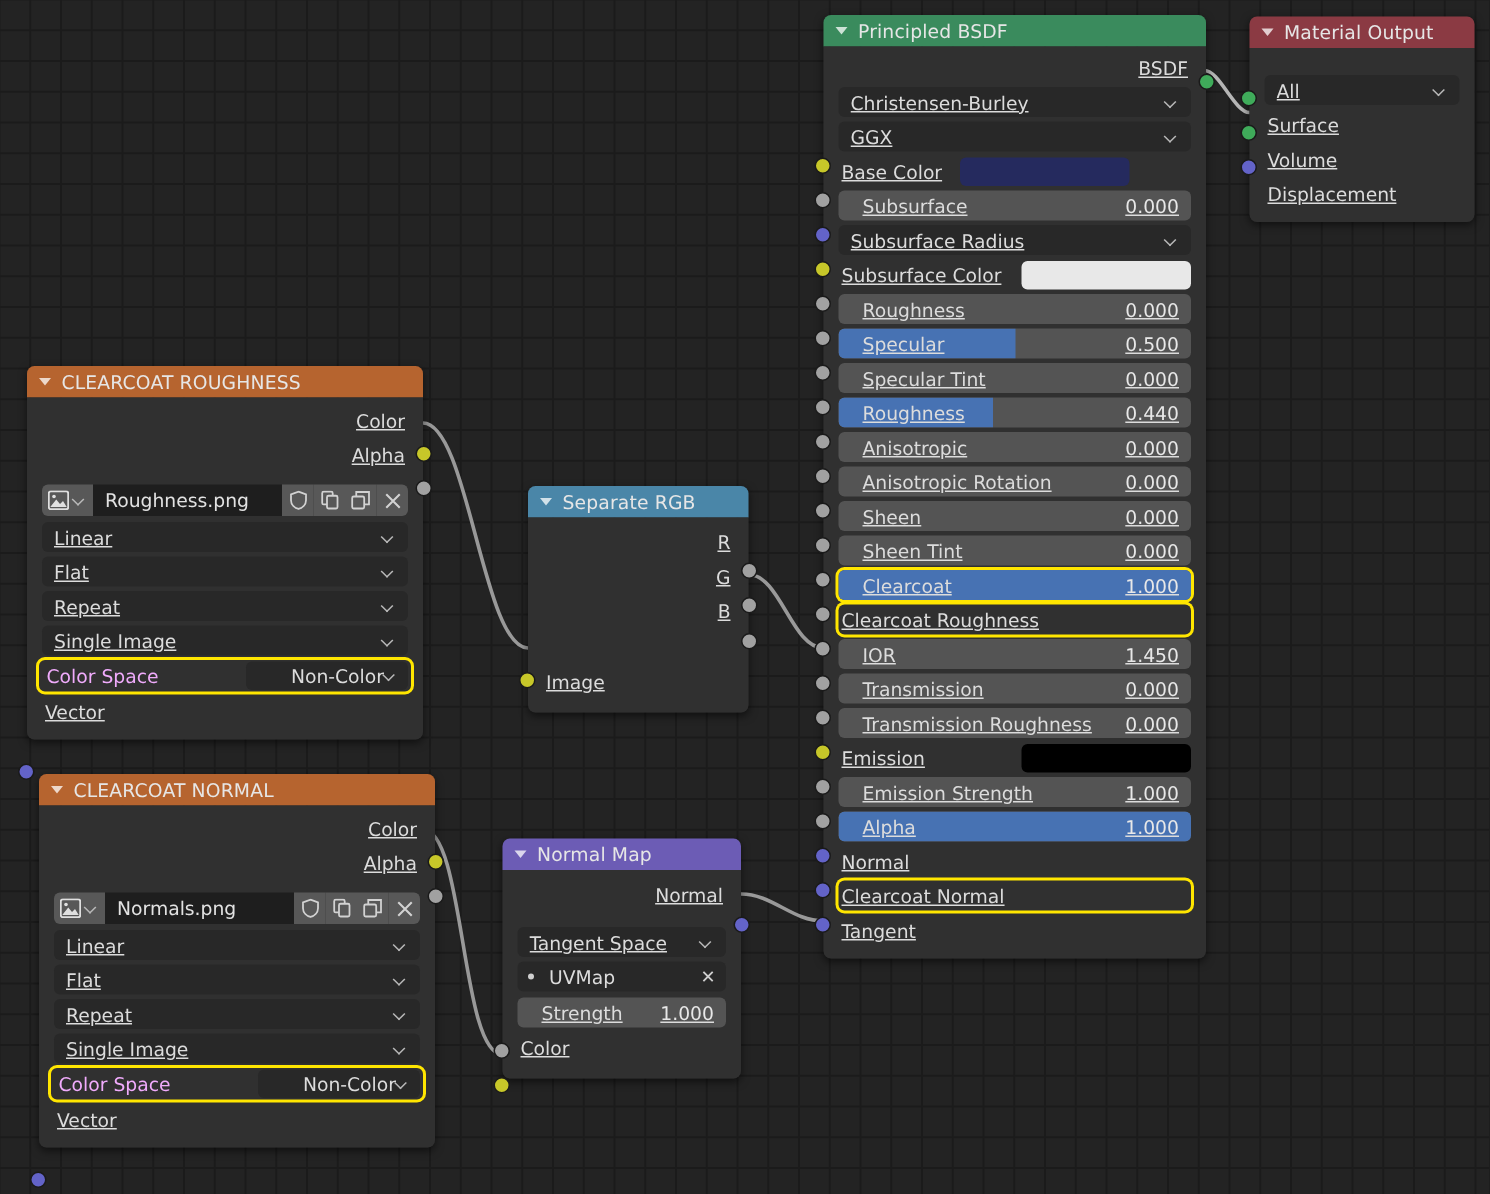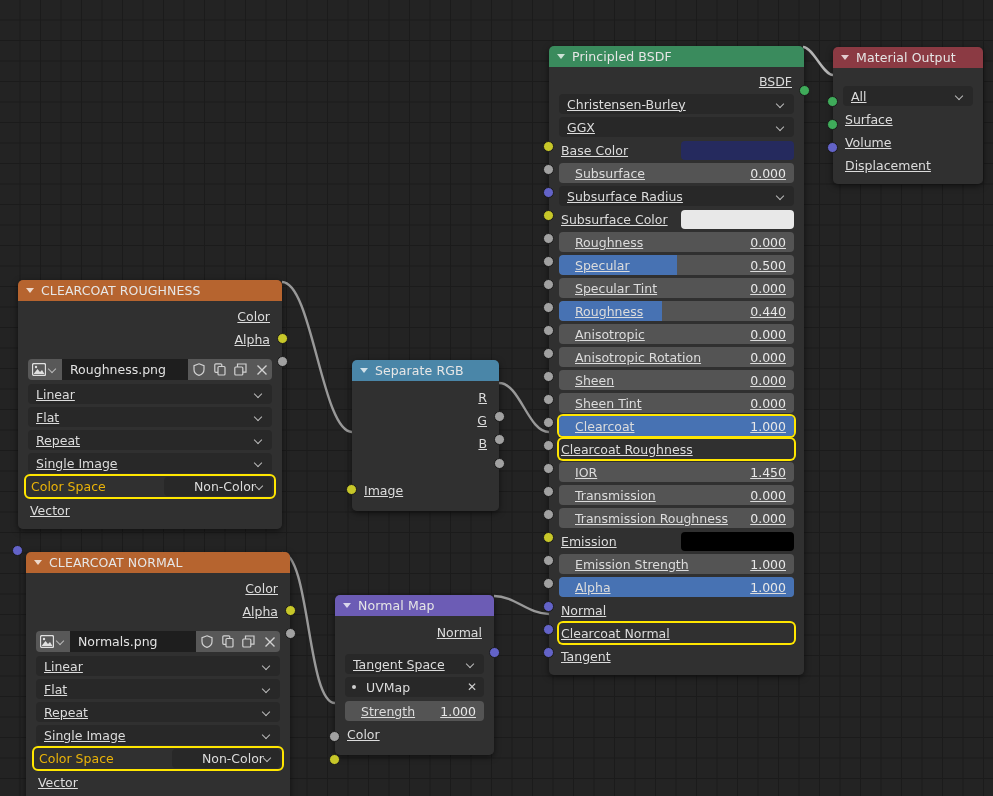--- a/index.html
+++ b/index.html
@@ -27,21 +27,20 @@
     width: 993px; height: 796px;
     pointer-events: none;
     z-index: 5;
   }
   .node {
     position: absolute;
     border-radius: 5px;
     box-shadow: 0 2px 6px rgba(0,0,0,0.55);
     z-index: 10;
     overflow: visible;
-    margin-top: 36px;
   }
   .node-header {
     height: 21px;
     border-radius: 5px 5px 0 0;
     display: flex;
     align-items: center;
     padding-left: 8px;
     font-size: 12.5px;
     color: #e6e6e6;
     box-sizing: border-box;
@@ -209,21 +208,21 @@
 
   .cs-row {
     margin: 0 8px 3px 8px;
     height: 21px;
     display: flex; align-items: center;
     box-sizing: border-box;
     padding: 0 2px;
   }
   .cs-row .cs-label {
     font-size: 12.5px;
-    color: #eab308;
+    color: #f0abfc;
     flex: 0 0 auto;
     padding-left: 3px;
   }
   .cs-row .cs-drop {
     margin-left: auto;
     background: #282828;
     border-radius: 4px;
     height: 19px;
     width: 108px;
     display: flex; align-items: center;
@@ -264,21 +263,21 @@
       </div>
       <div class="row dropdown">
         <span class="label-left">Christensen-Burley</span>
         <span class="chev"></span>
       </div>
       <div class="row dropdown">
         <span class="label-left">GGX</span>
         <span class="chev"></span>
       </div>
       <div id="bsdf-rows">
-          <div class="row" style="justify-content: space-between; padding-left: 2px; gap: 12px;">
+          <div class="row" style="padding-left: 2px; gap: 12px;">
             <span>Base Color</span>
             <span class="colorfield" style="background: rgb(37, 42, 94); width: 113px;"></span>
           </div>
           <div class="row slider indent">
             <span class="lbl">Subsurface</span>
             <span class="val">0.000</span>
           </div>
           <div class="row dropdown">
             <span class="label-left">Subsurface Radius</span>
             <span class="chev"></span>

